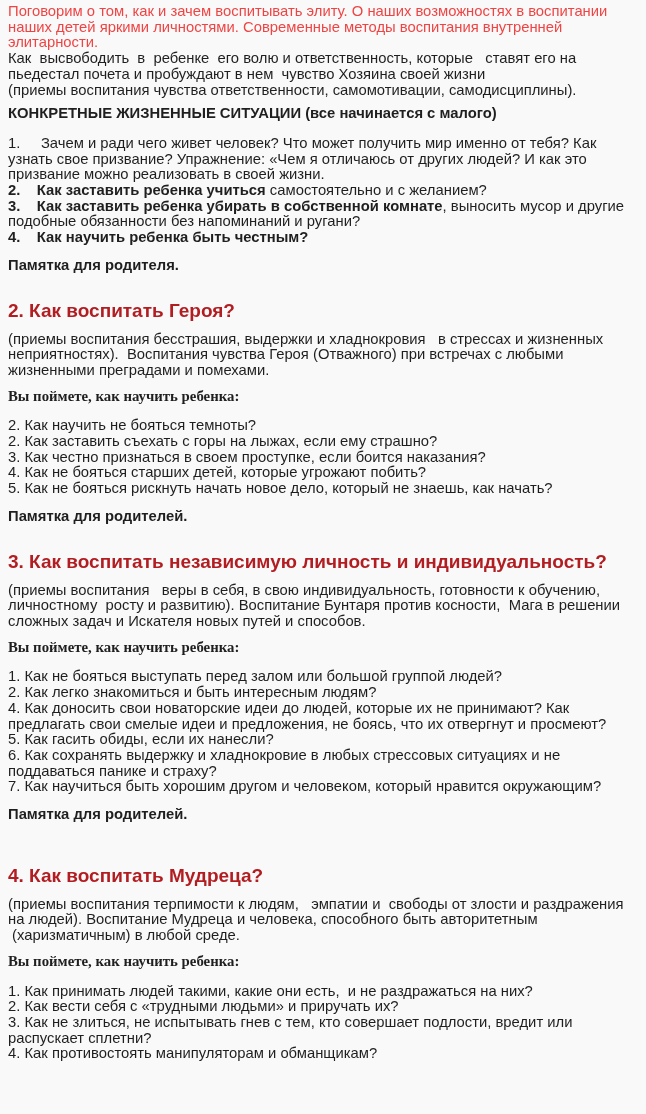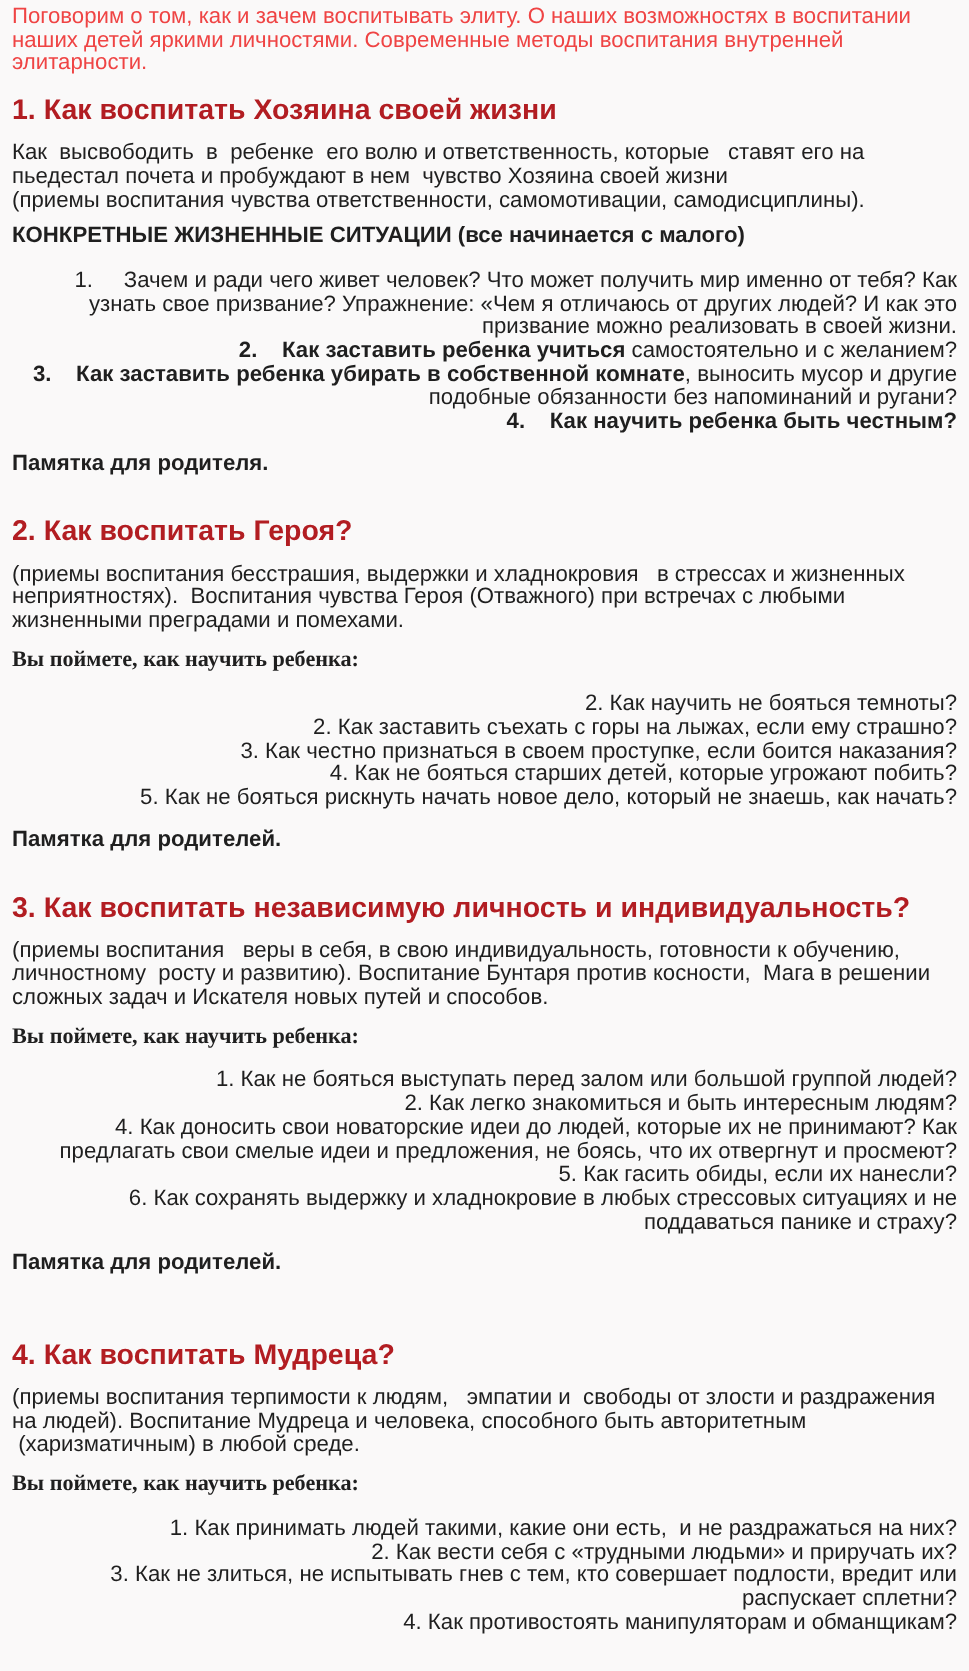--- a/index.html
+++ b/index.html
@@ -33,37 +33,36 @@
   .desc .line { display: block; }
 
   .situations-heading,
   .sub-heading {
     font-weight: bold;
     margin: 8px 0 14px 0;
   }
   .sub-heading { margin-top: 10px; font-family: Liberation Serif, serif; }
 
   .list { margin: 0; }
-  .item { margin: 0; text-align: right; }
+  .item { margin: 0; }
   .item b { font-weight: bold; }
 
   .memo {
     font-weight: bold;
     margin: 12px 0 16px 0;
   }
 </style>
 </head>
 <body>
 
 <div class="page">
 
   <p class="intro">Поговорим о том, как и зачем воспитывать элиту. О наших возможностях в воспитании наших детей яркими личностями. Современные методы воспитания внутренней элитарности.</p>
 
   <section class="sec-first">
-    <h2 class="section-heading">1. Как воспитать Хозяина своей жизни</h2>
     <p class="desc">
       <span class="line">Как &nbsp;высвободить &nbsp;в &nbsp;ребенке &nbsp;его волю и ответственность, которые &nbsp; ставят его на пьедестал почета и пробуждают в нем &nbsp;чувство Хозяина своей жизни</span>
       <span class="line">(приемы воспитания чувства ответственности, самомотивации, самодисциплины).</span>
     </p>
     <p class="situations-heading">КОНКРЕТНЫЕ ЖИЗНЕННЫЕ СИТУАЦИИ (все начинается с малого)</p>
     <div class="list">
       <div class="item"><b></b><span>1.&nbsp;&nbsp;&nbsp;&nbsp; Зачем и ради чего живет человек? Что может получить мир именно от тебя? Как узнать свое призвание? Упражнение: «Чем я отличаюсь от других людей? И как это призвание можно реализовать в своей жизни.</span></div>
       <div class="item"><b>2.&nbsp;&nbsp;&nbsp; Как заставить ребенка учиться</b><span> самостоятельно и с желанием?</span></div>
       <div class="item"><b>3.&nbsp;&nbsp;&nbsp; Как заставить ребенка убирать в собственной комнате</b><span>, выносить мусор и другие подобные обязанности без напоминаний и ругани?</span></div>
       <div class="item"><b>4.&nbsp;&nbsp;&nbsp; Как научить ребенка быть честным?</b><span></span></div>
@@ -92,20 +91,21 @@
     <p class="desc">
       <span class="line">(приемы воспитания &nbsp; веры в себя, в свою индивидуальность, готовности к обучению, личностному &nbsp;росту и развитию). Воспитание Бунтаря против косности, &nbsp;Мага в решении сложных задач и Искателя новых путей и способов.</span>
     </p>
     <p class="sub-heading">Вы поймете, как научить ребенка:</p>
     <div class="list">
       <div class="item"><b></b><span>1. Как не бояться выступать перед залом или большой группой людей?</span></div>
       <div class="item"><b></b><span>2. Как легко знакомиться и быть интересным людям?</span></div>
       <div class="item"><b></b><span>4. Как доносить свои новаторские идеи до людей, которые их не принимают? Как предлагать свои смелые идеи и предложения, не боясь, что их отвергнут и просмеют?</span></div>
       <div class="item"><b></b><span>5. Как гасить обиды, если их нанесли?</span></div>
       <div class="item"><b></b><span>6. Как сохранять выдержку и хладнокровие в любых стрессовых ситуациях и не поддаваться панике и страху?</span></div>
+      <div class="item"><b></b><span>7. Как научиться быть хорошим другом и человеком, который нравится окружающим?</span></div>
     </div>
     <p class="memo">Памятка для родителей.</p>
   </section>
 
   <section class="sec-last">
     <h2 class="section-heading">4. Как воспитать Мудреца?</h2>
     <p class="desc">
       <span class="line">(приемы воспитания терпимости к людям, &nbsp; эмпатии и &nbsp;свободы от злости и раздражения на людей). Воспитание Мудреца и человека, способного быть авторитетным &nbsp;(харизматичным) в любой среде.</span>
     </p>
     <p class="sub-heading">Вы поймете, как научить ребенка:</p>

